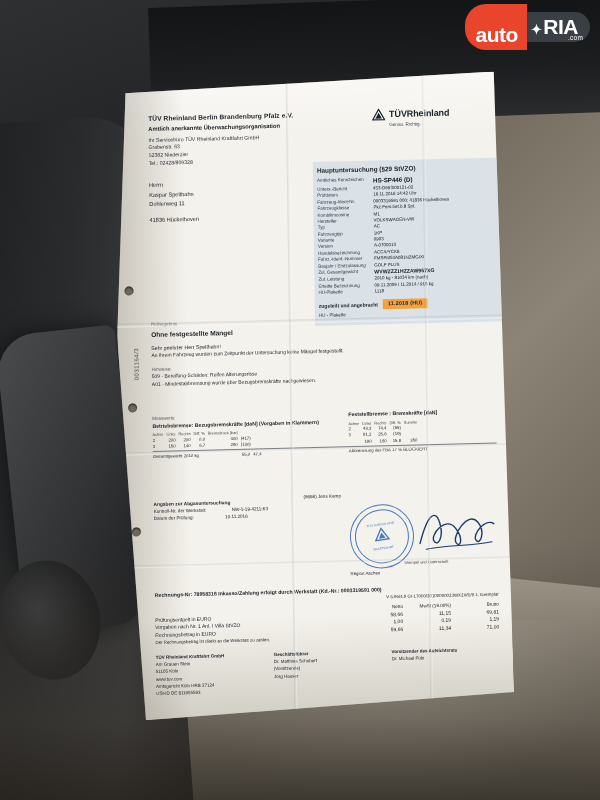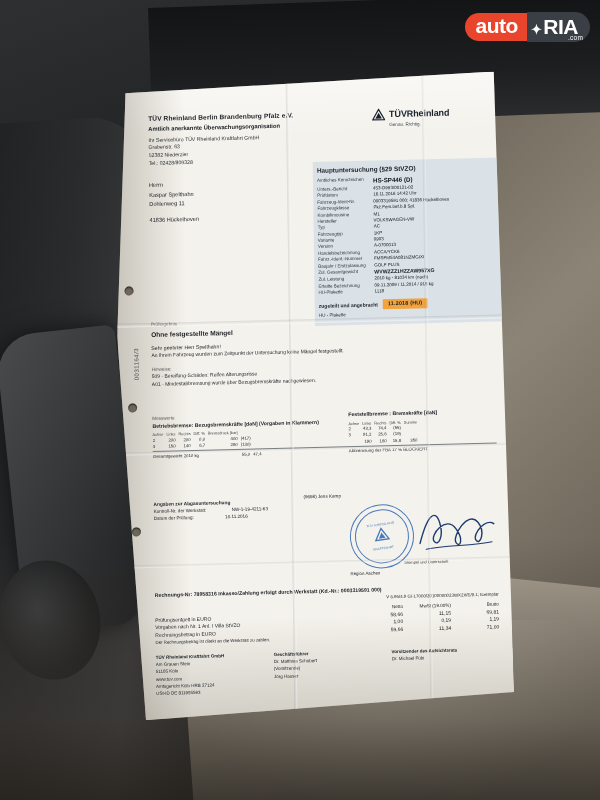--- a/index.html
+++ b/index.html
@@ -260,21 +260,21 @@
     top: 6px;
     display: flex;
     align-items: center;
     height: 42px;
   }
   #wm-auto {
     background: #e8452c;
     color: #fff;
     font-size: 21px;
     font-weight: bold;
-    padding: 2px 9px 5px 11px;
+    padding: 20px 9px 5px 11px;
     border-radius: 21px 0 0 21px;
     letter-spacing: -0.5px;
     line-height: 1;
   }
   #wm-ria {
     background: #3a3f45;
     color: #fff;
     font-size: 21px;
     font-weight: bold;
     padding: 4px 12px 5px 4px;

